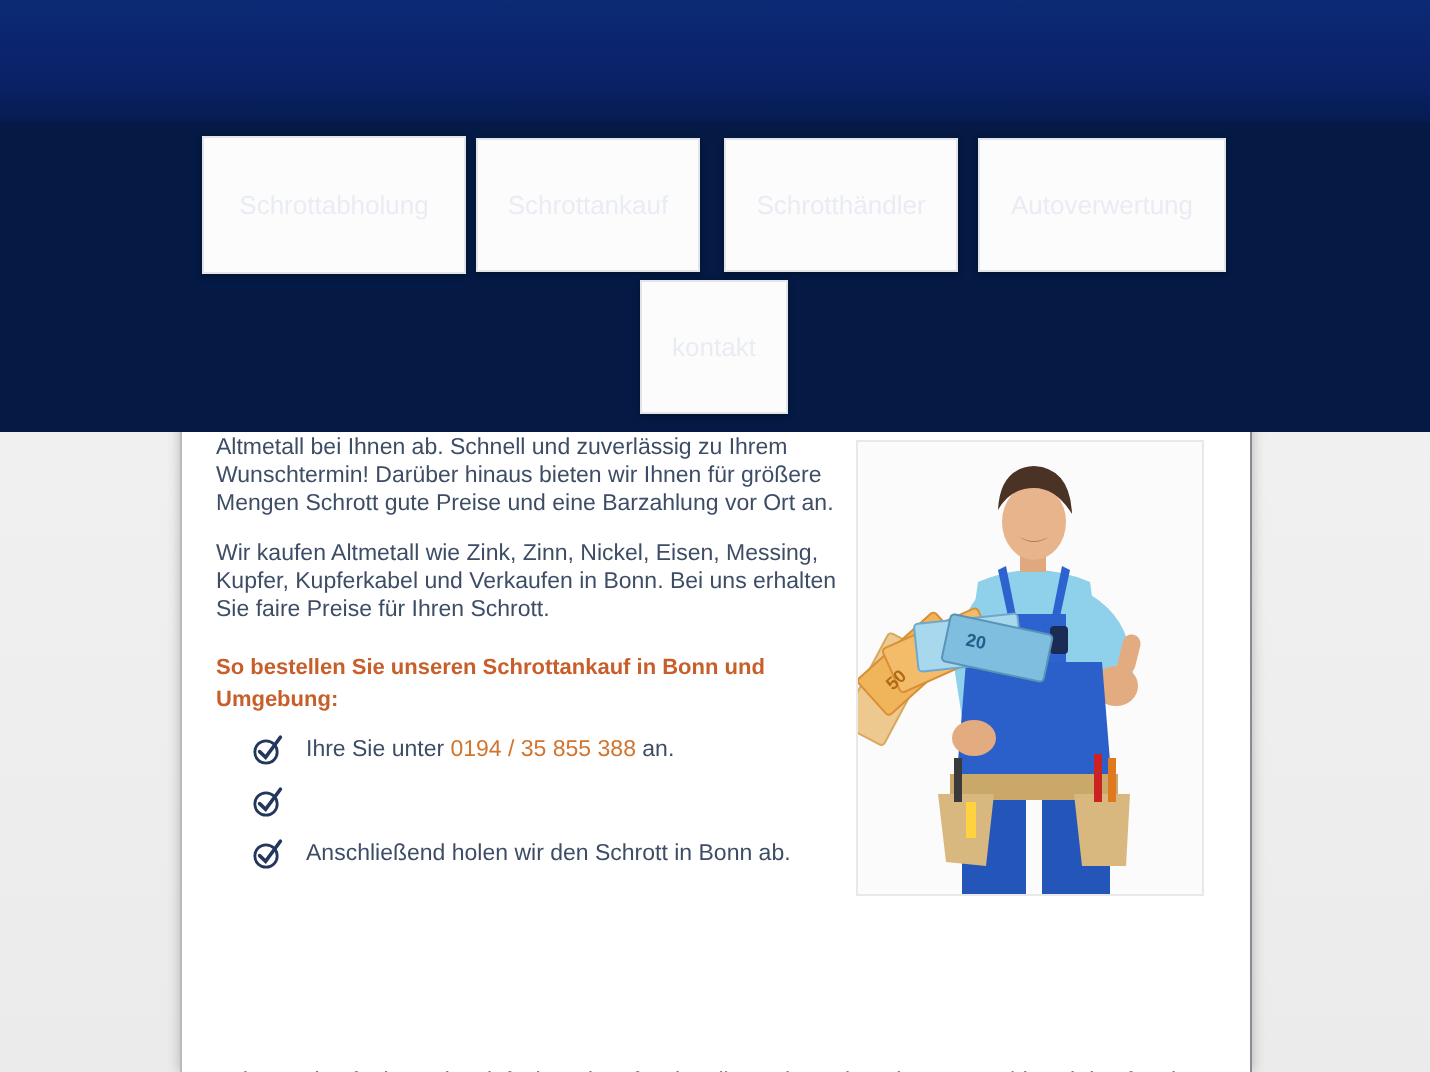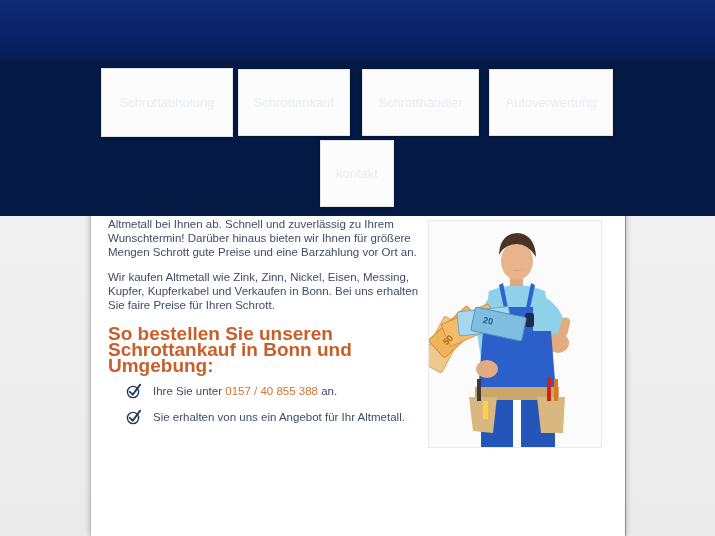--- a/index.html
+++ b/index.html
@@ -52,21 +52,21 @@
     z-index: 1;
   }
   .text-block {
     position: absolute; left: 17px; top: 8px; width: 318px;
     color: #3e4d66;
     font-size: 11.5px; line-height: 14px;
   }
   .text-block p { margin: 0 0 11px 0; }
   .order-heading {
     color: #c85f2a;
-    font-size: 19px; font-weight: bold; line-height: 16px;
+    font-size: 11px; font-weight: bold; line-height: 16px;
     margin: 14px 0 10px 0;
   }
   .steps { list-style: none; margin: 0; padding: 0 0 0 18px; }
   .steps li {
     display: flex; align-items: flex-start;
     margin-bottom: 11px;
     line-height: 14px;
   }
   .check-icon { flex: 0 0 16px; width: 16px; height: 16px; margin-right: 11px; margin-top: -1px; }
   .phone { color: #d0742f; }
@@ -113,28 +113,34 @@
     <p>Wir kaufen Altmetall wie Zink, Zinn, Nickel, Eisen, Messing, Kupfer, Kupferkabel und Verkaufen in Bonn. Bei uns erhalten Sie faire Preise für Ihren Schrott.</p>
 
     <h2 class="order-heading">So bestellen Sie unseren Schrottankauf in Bonn und Umgebung:</h2>
 
     <ul class="steps">
       <li>
         <svg class="check-icon" viewBox="0 0 16 16">
           <circle cx="7" cy="9" r="5.6" fill="none" stroke="#23365c" stroke-width="1.4"></circle>
           <path d="M3.8 8.8 L6.8 11.6 L14.2 1.6" fill="none" stroke="#23365c" stroke-width="1.8" stroke-linecap="round"></path>
         </svg>
-        <span><span>Ihre Sie unter </span><a class="phone">0157 / 40 855 388</a><span> an.</span></span>
+        <span><span>Ihre Sie unter </span><a class="phone">0194 / 35 855 388</a><span> an.</span></span>
       </li>
       <li>
         <svg class="check-icon" viewBox="0 0 16 16">
           <circle cx="7" cy="9" r="5.6" fill="none" stroke="#23365c" stroke-width="1.4"></circle>
           <path d="M3.8 8.8 L6.8 11.6 L14.2 1.6" fill="none" stroke="#23365c" stroke-width="1.8" stroke-linecap="round"></path>
         </svg>
-        <span>Sie erhalten von uns ein Angebot für Ihr Altmetall.</span>
+      </li>
+      <li>
+        <svg class="check-icon" viewBox="0 0 16 16">
+          <circle cx="7" cy="9" r="5.6" fill="none" stroke="#23365c" stroke-width="1.4"></circle>
+          <path d="M3.8 8.8 L6.8 11.6 L14.2 1.6" fill="none" stroke="#23365c" stroke-width="1.8" stroke-linecap="round"></path>
+        </svg>
+        <span>Anschließend holen wir den Schrott in Bonn ab.</span>
       </li>
     </ul>
   </div>
 
   <p class="closing">Schrottankauf mit uns ist einfach und professionell. Machen Sie Schrott zu Geld – wir kaufen Ihr Altmetall an. Unser</p>
 
   <div class="photo-box">
     <svg width="174" height="228" viewBox="0 0 174 228">
       <rect width="174" height="228" fill="#fbfbfb"></rect>
 

